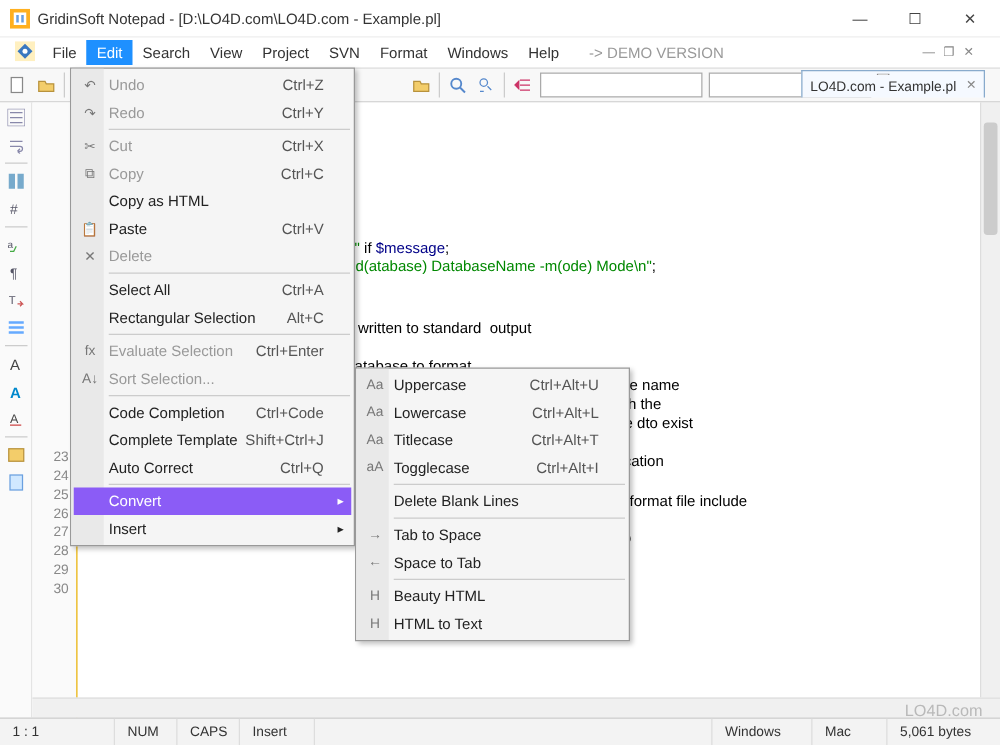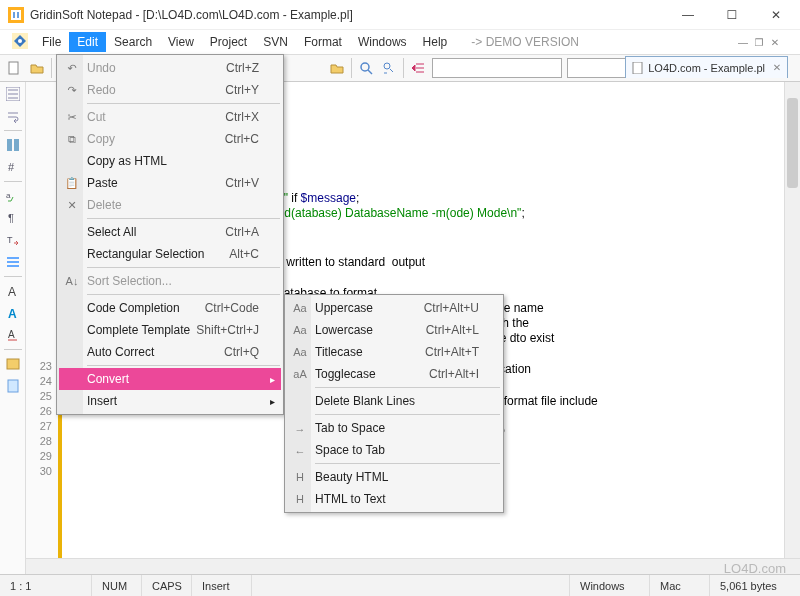--- a/index.html
+++ b/index.html
@@ -17,44 +17,44 @@
 .menubar .demo { color: #999; margin-left: 16px; }
 .mdi { margin-left: auto; display: flex; gap: 2px; margin-right: 6px; }
 .mdi span { width: 14px; height: 14px; display: flex; align-items: center; justify-content: center; color: #888; font-size: 10px; }
 
 .toolbar { height: 28px; border-top: 1px solid #ddd; border-bottom: 1px solid #ccc; background: #f8f8f8; display: flex; align-items: center; padding: 0 3px; gap: 1px; }
 .tbtn { width: 22px; height: 22px; display: flex; align-items: center; justify-content: center; border: 1px solid transparent; border-radius: 2px; }
 .tsep { width: 1px; height: 20px; background: #ccc; margin: 0 2px; }
 .tbox { width: 130px; height: 20px; border: 1px solid #aaa; background: #fff; margin: 0 2px; }
 
 .tabbar { position: absolute; right: 12px; top: 54px; height: 24px; display: flex; align-items: flex-end; z-index: 8; }
-.tab { height: 22px; background: #f5f9ff; border: 1px solid #88aacc; border-bottom: none; padding: 2px 22px 2px 6px; font-size: 11px; color: #333; display: flex; align-items: center; gap: 4px; position: relative; }
+.tab { height: 22px; background: #f5f9ff; border: 1px solid #88aacc; border-bottom: none; padding: 2px 22px 2px 6px; font-size: 11px; color: #333; display: flex; align-items: center; gap: 4px; position: relative; flex-direction: column; }
 .tab .close { position: absolute; right: 4px; top: 50%; transform: translateY(-50%); width: 12px; height: 12px; color: #888; font-size: 10px; display: flex; align-items: center; justify-content: center;}
 
 .leftbar { position: absolute; left: 0; top: 82px; width: 26px; bottom: 22px; border-right: 1px solid #ddd; background: #fafafa; display: flex; flex-direction: column; align-items: center; gap: 2px; padding-top: 2px; }
 .leftbar .lbtn { width: 20px; height: 20px; display: flex; align-items: center; justify-content: center; }
 .lsep { width: 18px; height: 1px; background: #ccc; margin: 2px 0; }
 
 .codearea { position: absolute; left: 26px; top: 82px; right: 16px; bottom: 22px; background: #fff; overflow: hidden; }
-.gutter { position: absolute; left: 0; top: 0; width: 36px; bottom: 0; background: #fafafa; border-right: 4px solid #eab308; font: 11px "Courier New", monospace; color: #888; text-align: right; padding-right: 6px; line-height: 15px; padding-top: 2px; }
+.gutter { position: absolute; left: 0; top: 0; width: 36px; bottom: 0; background: #fafafa; border-right: 1px solid #eab308; font: 11px "Courier New", monospace; color: #888; text-align: right; padding-right: 6px; line-height: 15px; padding-top: 2px; }
 .code { position: absolute; left: 50px; top: 0; right: 0; bottom: 0; font: 12px "Courier New", monospace; color: #000; white-space: pre; line-height: 15px; padding-top: 2px; }
 .str { color: #008800; }
 .var { color: #000088; }
 
 .scroll-v { position: absolute; right: 0; top: 82px; width: 16px; bottom: 38px; background: #f0f0f0; border-left: 1px solid #ddd; }
 .scroll-h { position: absolute; left: 26px; bottom: 22px; right: 0; height: 16px; background: #f0f0f0; border-top: 1px solid #ddd; }
 .scroll-v .thumb { position: absolute; left: 2px; right: 2px; top: 16px; height: 90px; background: #ccc; border-radius: 3px; }
 
 .status { position: absolute; left: 0; right: 0; bottom: 0; height: 22px; background: #f3f3f3; border-top: 1px solid #ccc; display: flex; align-items: center; font-size: 11px; color: #333; }
 .status .cell { border-right: 1px solid #ddd; padding: 0 10px; height: 100%; display: flex; align-items: center; }
 
 .menu { position: absolute; background: #f5f5f5; border: 1px solid #999; box-shadow: 2px 2px 4px rgba(0,0,0,0.25); z-index: 100; padding: 2px; font-size: 12px; }
 .menu .row { display: flex; align-items: center; height: 22px; padding: 0 24px 0 28px; position: relative; color: #222; cursor: default; white-space: nowrap; }
 .menu .row.disabled { color: #999; }
-.menu .row.sel { background: #ec4899; color: #fff; }
+.menu .row.sel { background: #8b5cf6; color: #fff; }
 .menu .row .ic { position: absolute; left: 4px; width: 18px; text-align: center; color: #777; font-size: 11px; }
 .menu .row.sel .ic { color: #fff; }
 .menu .shortcut { position: absolute; right: 22px; color: #555; }
 .menu .arrow { position: absolute; right: 6px; font-size: 10px; }
 .menu hr { border: none; border-top: 1px solid #ccc; margin: 2px 1px 2px 28px; }
 .menu .stripe { position: absolute; left: 0; top: 0; bottom: 0; width: 26px; background: #e9e9e9; }
 
 .watermark { position: absolute; right: 14px; bottom: 20px; color: #b9b9b9; font-size: 13px; z-index: 5; font-weight: 500;}
 
 svg { display: block; }
@@ -307,20 +307,25 @@
       <span>Select All</span>
       <span class="shortcut">Ctrl+A</span>
     </div>
     <div class="row">
       <span class="ic"></span>
       <span>Rectangular Selection</span>
       <span class="shortcut">Alt+C</span>
     </div>
     <hr>
     <div class="row disabled">
+      <span class="ic">fx</span>
+      <span>Evaluate Selection</span>
+      <span class="shortcut">Ctrl+Enter</span>
+    </div>
+    <div class="row disabled">
       <span class="ic">A↓</span>
       <span>Sort Selection...</span>
     </div>
     <hr>
     <div class="row">
       <span class="ic"></span>
       <span>Code Completion</span>
       <span class="shortcut">Ctrl+Code</span>
     </div>
     <div class="row">

